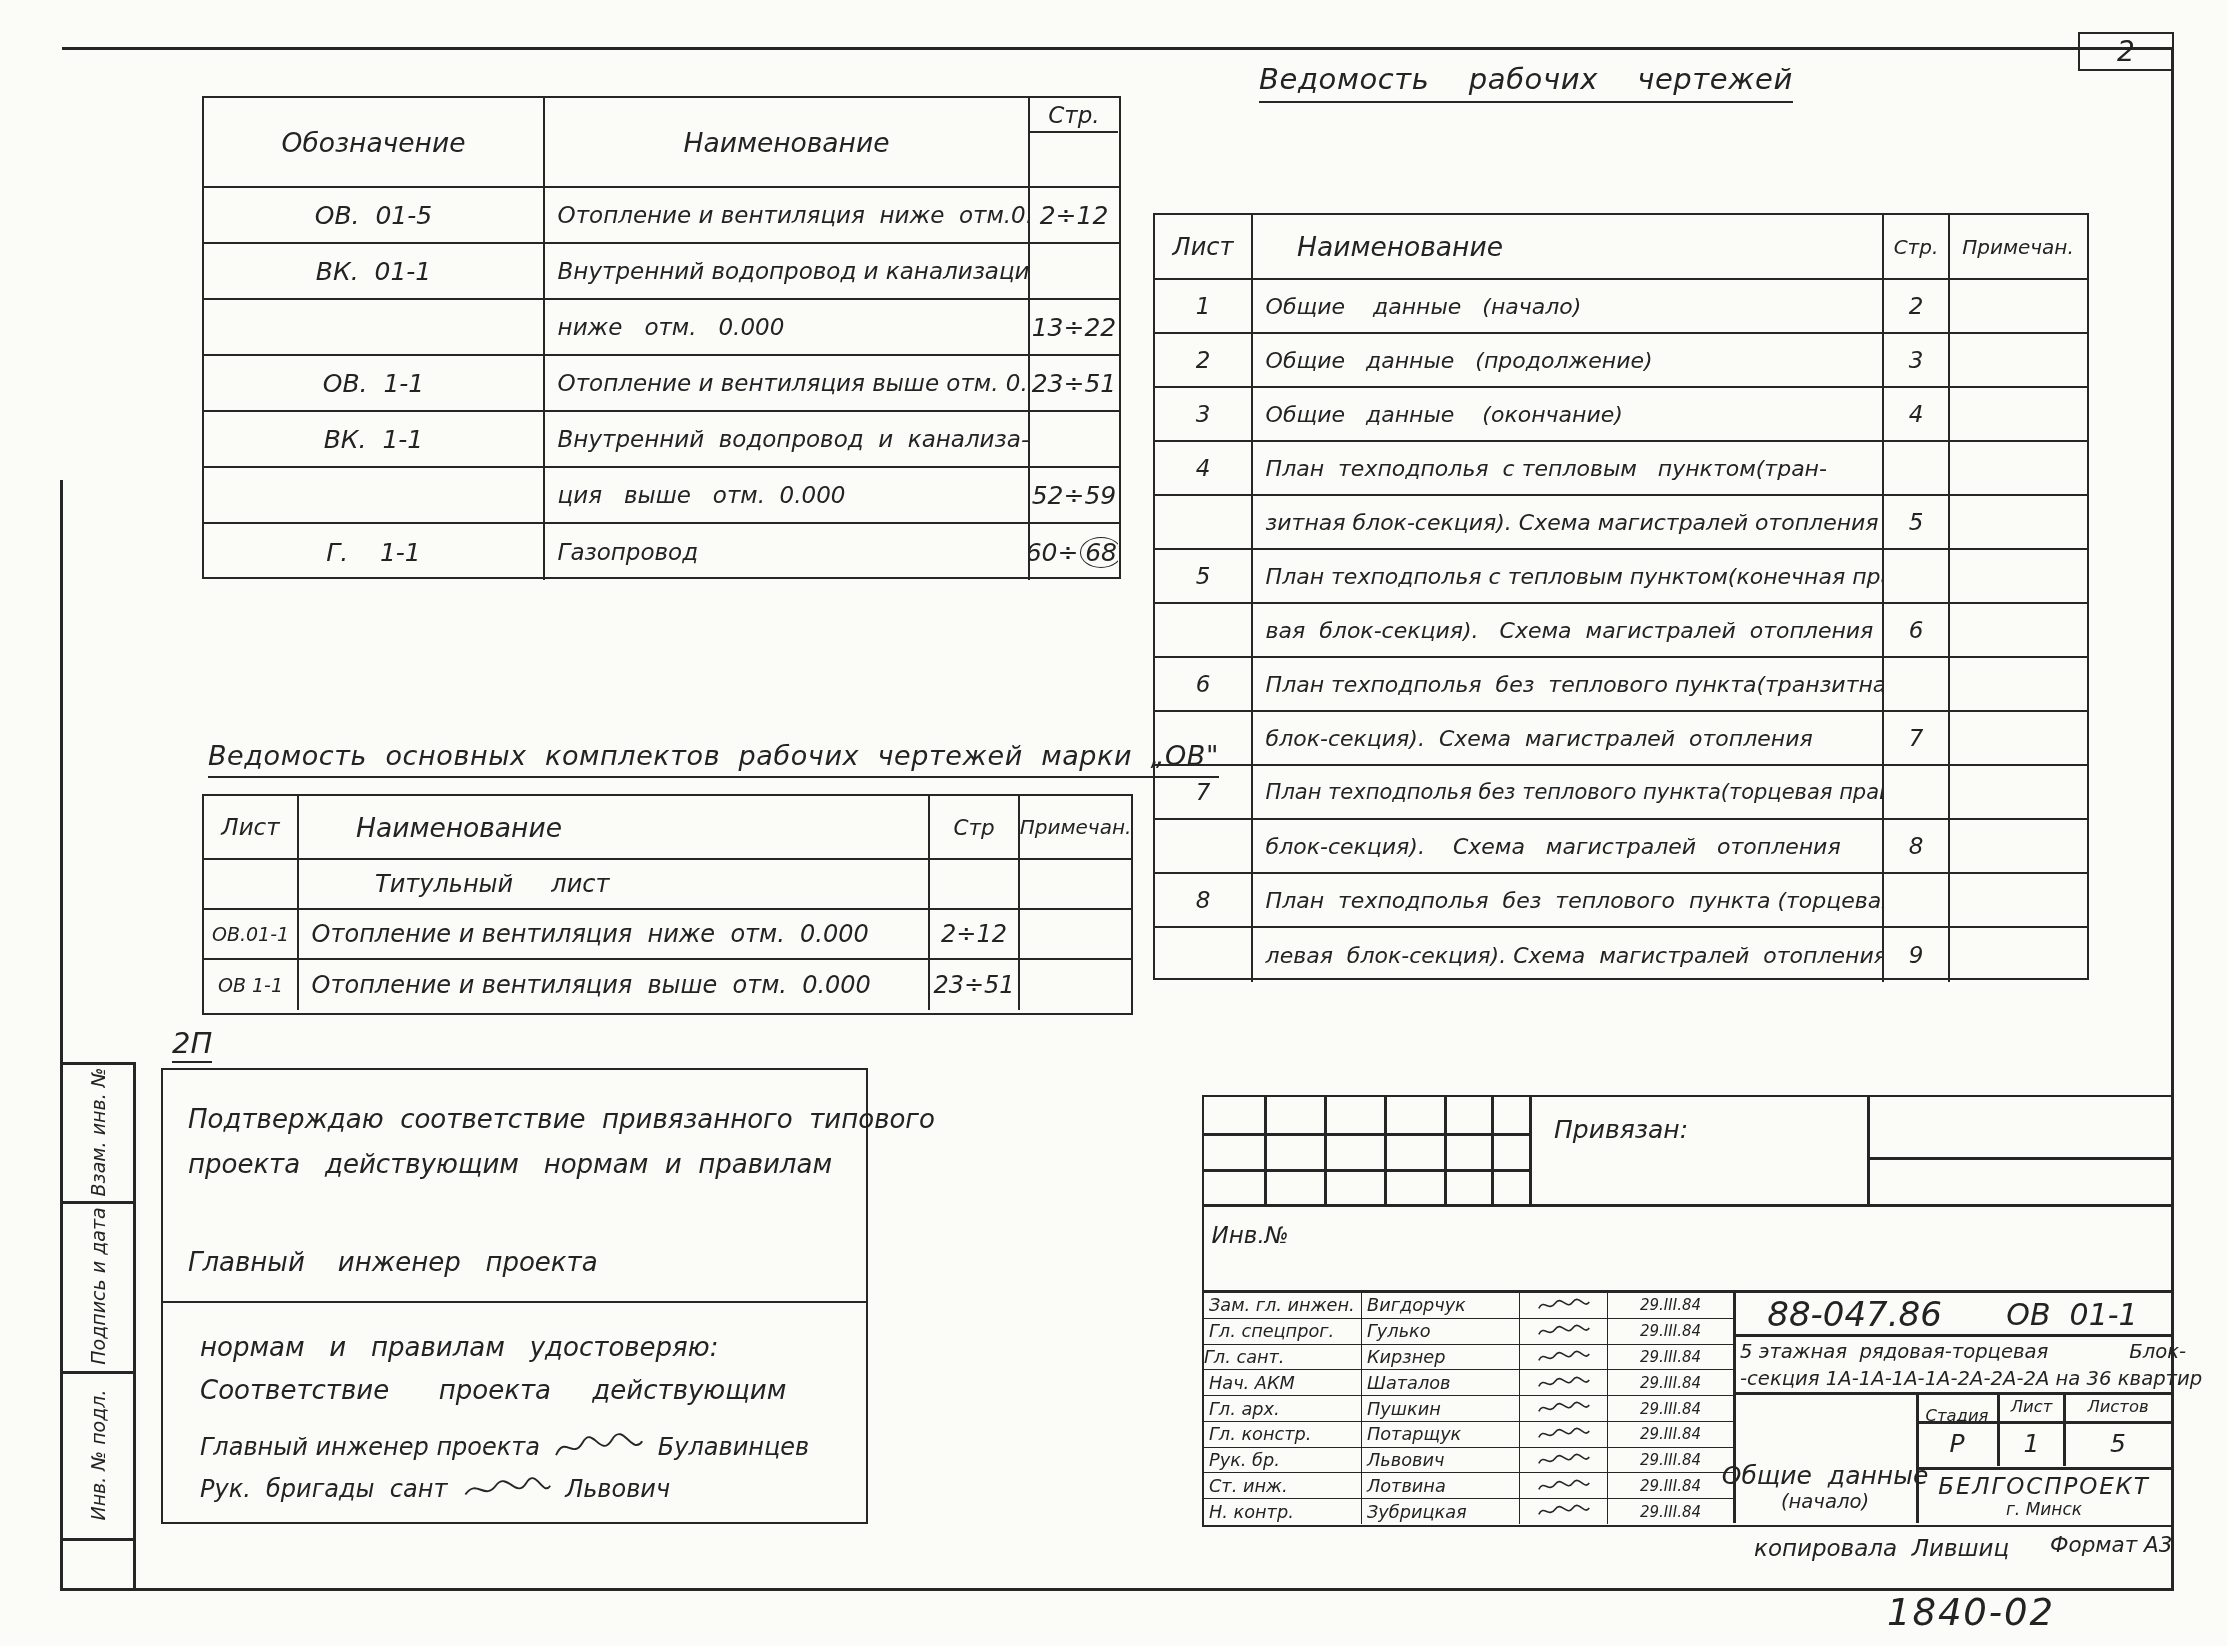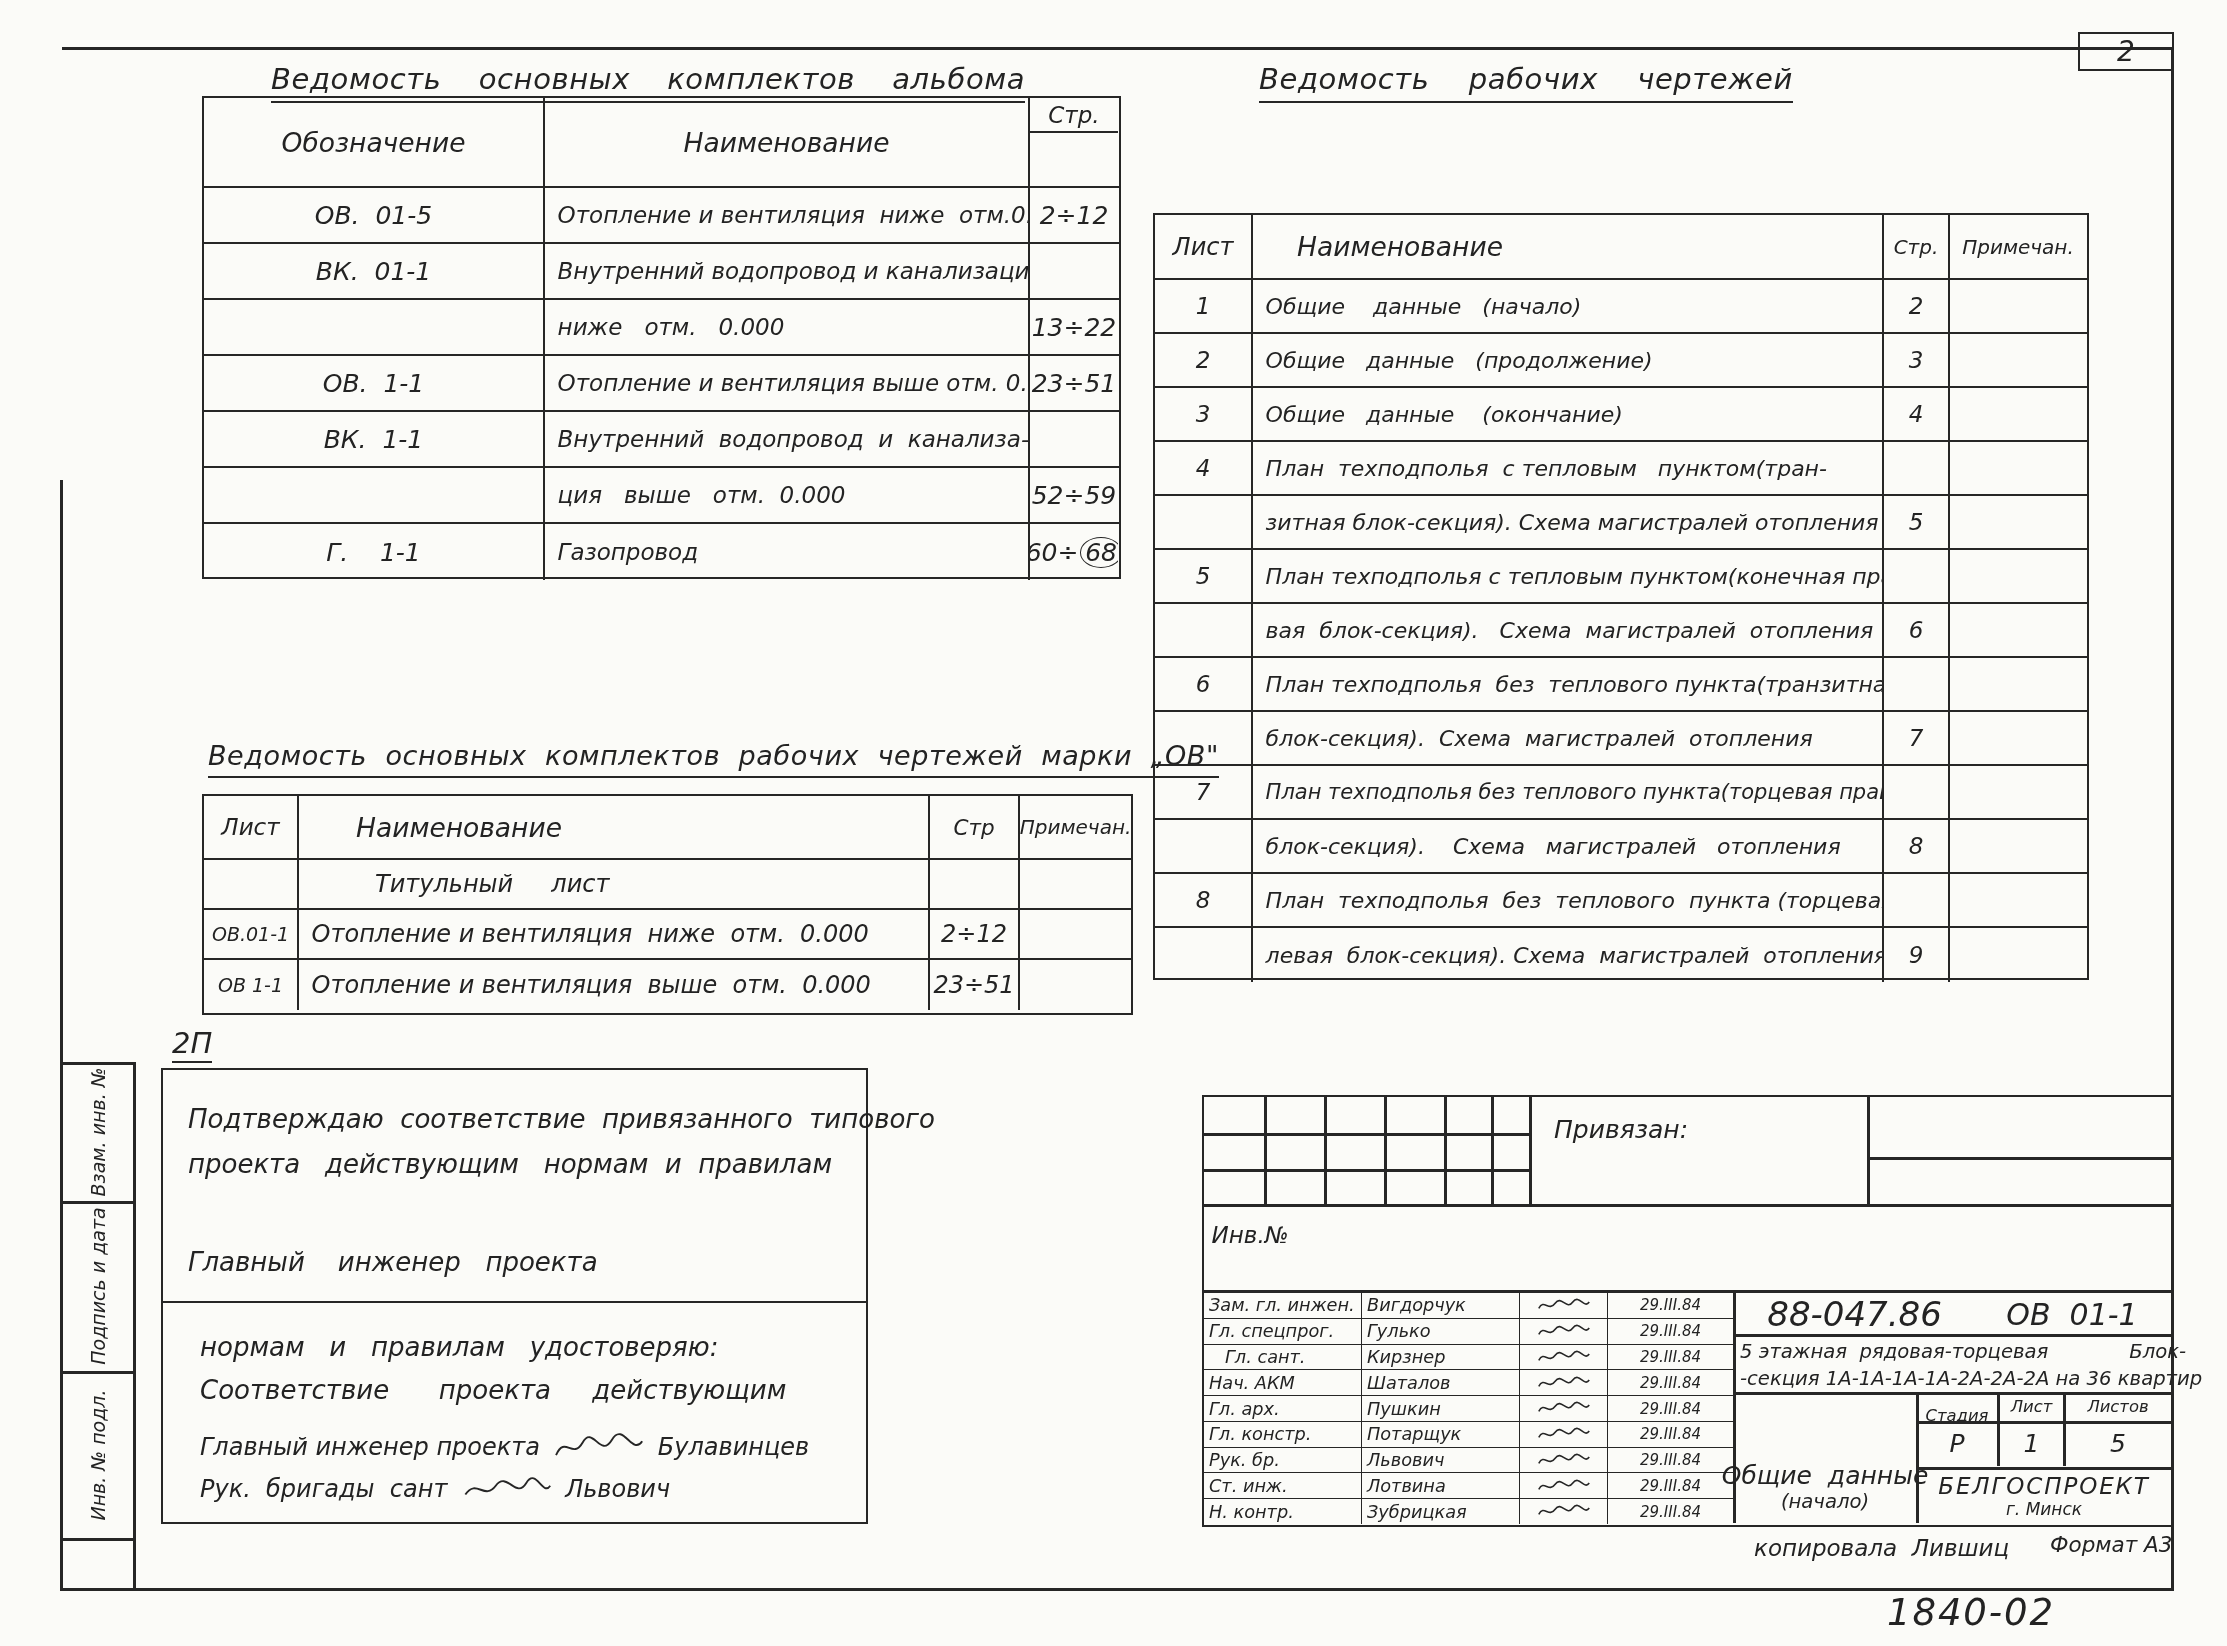--- a/index.html
+++ b/index.html
@@ -51,21 +51,20 @@
   <div class="strip-sec" style="top:1065px;height:134px;">
     <span class="rot hw" style="font-size:19px;" data-bind="left_strip.top">Взам. инв. №</span>
   </div>
   <div class="strip-sec" style="top:1203px;height:165px;">
     <span class="rot hw" style="font-size:19px;" data-bind="left_strip.middle">Подпись и дата</span>
   </div>
   <div class="strip-sec" style="top:1374px;height:162px;">
     <span class="rot hw" style="font-size:19px;" data-bind="left_strip.bottom">Инв. № подл.</span>
   </div>
 
-  <div class="abs hw ul" style="left:271px;top:62px;font-size:29px;word-spacing:8.8px;letter-spacing:0.6px;" data-bind="album_table.title">Ведомость  основных  комплектов  альбома</div>
   <div class="abs hw ul" style="left:1259px;top:62px;font-size:29px;letter-spacing:0.6px;" data-bind="working_table.title">Ведомость    рабочих    чертежей</div>
   <div class="abs hw ul" style="left:208px;top:740px;font-size:27px;letter-spacing:0.6px;" data-bind="ov_table.title">Ведомость  основных  комплектов  рабочих  чертежей  марки  „ОВ"</div>
 
   <div class="box hw" style="left:202px;top:96px;width:919px;height:483px;font-size:25px;">
     <div class="row" style="height:90px;">
       <div class="cell cc" style="width:341px;font-size:26.5px;">
           <span data-bind="album_table.headers.designation">Обозначение</span>
         </div>
       <div class="cell cc" style="width:485px;font-size:26.5px;">
           <span data-bind="album_table.headers.name">Наименование</span>
@@ -457,21 +456,21 @@
         <div class="sg" style="width:88px;justify-content:center;">
             <svg width="56" height="16.4" viewBox="0 0 88 26">
               <path d="M4 18 C 12 2, 20 24, 30 10 S 48 22, 58 8 S 76 20, 84 8" fill="none" stroke="#262626" stroke-width="2.5"></path>
             </svg>
           </div>
         <div class="sg" style="width:125px;justify-content:center;font-size:15px;">
             <span data-bind="title_block.signatures.1.date">29.III.84</span>
           </div>
       </div>
       <div class="sigrow">
-        <div class="sg" style="width:158px;padding-left:21px;">
+        <div class="sg" style="width:158px;padding-left:0;">
             <span data-bind="title_block.signatures.2.role">Гл. сант.</span>
           </div>
         <div class="sg" style="width:158px;padding-left:5px;">
             <span data-bind="title_block.signatures.2.name">Кирзнер</span>
           </div>
         <div class="sg" style="width:88px;justify-content:center;">
             <svg width="56" height="16.4" viewBox="0 0 88 26">
               <path d="M4 18 C 12 2, 20 24, 30 10 S 48 22, 58 8 S 76 20, 84 8" fill="none" stroke="#262626" stroke-width="2.5"></path>
             </svg>
           </div>

